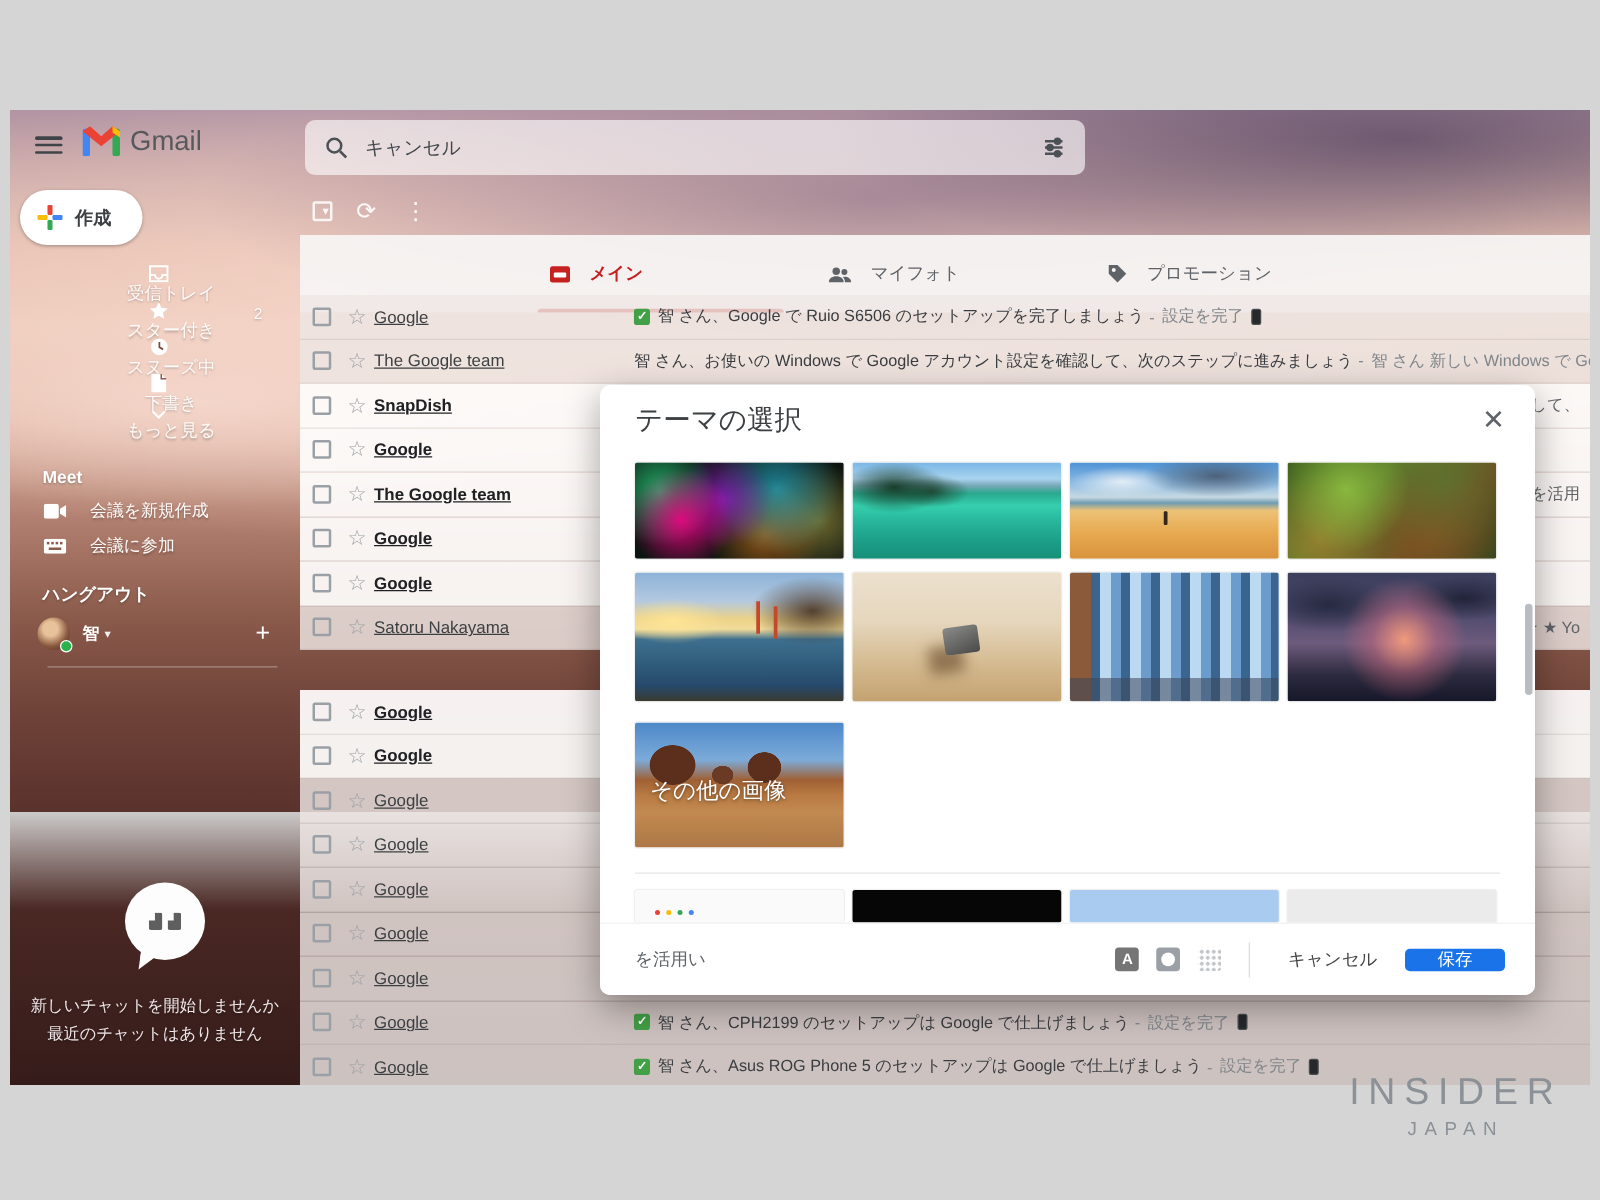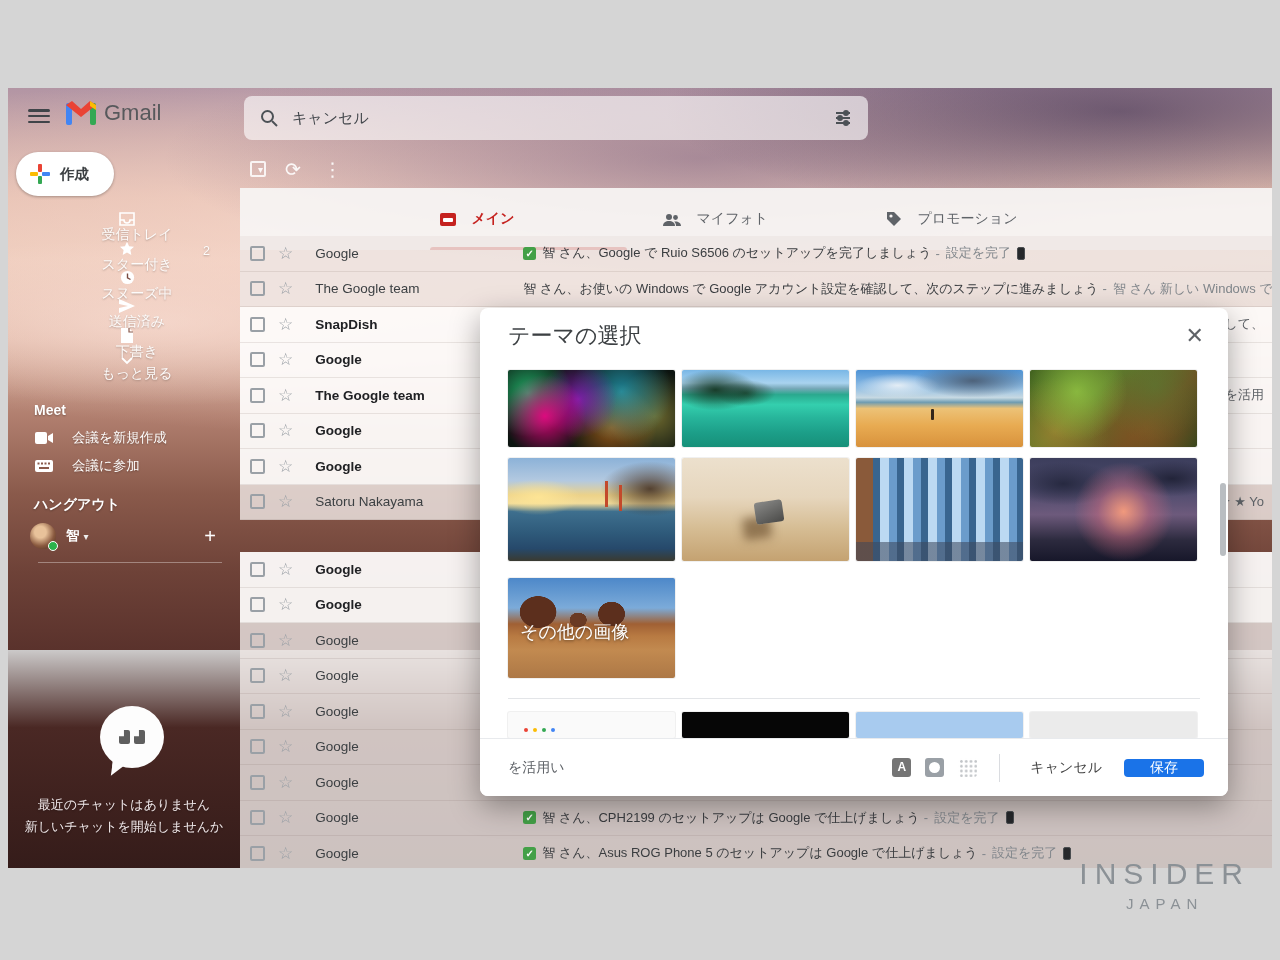--- a/index.html
+++ b/index.html
@@ -63,21 +63,21 @@
   .tab { width:223px; display:flex; align-items:center; gap:16px; padding-left:18px; font-size:14px; color:#5f6368; position:relative; cursor:pointer; }
   .tab.active { color:#c5221f; font-weight:bold; }
   .tab.active:after { content:""; position:absolute; left:8px; right:18px; bottom:0; height:3px; background:#c5221f; border-radius:3px 3px 0 0; }
   .tab-ico-main { width:16px; height:13px; background:#c5221f; border-radius:2px; position:relative; }
   .tab-ico-main:after { content:""; position:absolute; left:3px; top:5px; right:3px; height:4px; background:#fff; border-radius:1px; }
   .list { position:absolute; left:232px; top:148px; right:0; bottom:0; }
   .mail-row { height:35.5px; display:flex; align-items:center; padding-left:10px; border-bottom:1px solid rgba(120,100,95,.14); background:rgba(238,231,228,.82); cursor:pointer; overflow:hidden; }
   .mail-row.unread { background:rgba(253,251,250,.95); }
   .row-check { width:15px; height:15px; border:2px solid #9aa0a6; border-radius:2px; flex:none; cursor:pointer; }
   .row-star { color:#9aa0a6; font-size:17px; margin-left:13px; flex:none; cursor:pointer; }
-  .row-sender { width:152px; margin-left:22px; font-size:13.5px; color:#3c4043; flex:none; white-space:nowrap; overflow:hidden; }
+  .row-sender { width:152px; margin-left:6px; font-size:13.5px; color:#3c4043; flex:none; white-space:nowrap; overflow:hidden;text-decoration:underline; }
   .unread .row-sender { font-weight:bold; color:#202124; }
   .row-snippet { flex:1; display:flex; align-items:center; font-size:13px; color:#5f6368; white-space:nowrap; overflow:hidden; margin-left:56px; }
   .snp-lead { color:#3a3d40; }
   .snp-sub { color:#80868b; margin-left:4px; }
   .snp-dash { color:#80868b; margin:0 2px 0 4px; }
   .row-tail { margin-left:auto; padding-right:8px; font-size:13px; color:#5f6368; flex:none; }
   .gcheck { width:13px; height:13px; background:#43a047; border-radius:2.5px; color:#fff; font-size:10px; font-weight:bold; line-height:13px; text-align:center; margin-right:6px; flex:none; }
   .phone-ico { width:8px; height:13px; background:#26282b; border:1px solid #4a4d50; border-radius:2px; margin-left:6px; flex:none; }
   .list-gap { height:32px; }
 
@@ -239,28 +239,20 @@
           <span class="nico">
             <svg width="15" height="15" viewBox="0 0 15 15">
               <circle cx="7.5" cy="7.5" r="6.6" fill="#fff"></circle>
               <path d="M7.5 3.5 v4.3 l3 1.7" stroke="#7a4a40" stroke-width="1.4" fill="none"></path>
             </svg>
           </span>
           <span>スヌーズ中</span>
         </div>
         <div class="nav-item">
           <span class="nico">
-            <svg width="16" height="14" viewBox="0 0 16 14">
-              <path d="M0 0 L16 7 L0 14 L0 9 L9 7 L0 5 Z" fill="#fff"></path>
-            </svg>
-          </span>
-          <span>送信済み</span>
-        </div>
-        <div class="nav-item">
-          <span class="nico">
             <svg width="12" height="15" viewBox="0 0 12 15">
               <path d="M0 0 h8 l4 4 v11 h-12 z" fill="#fff"></path>
               <path d="M8 0 v4 h4" fill="none" stroke="#8a5a4c" stroke-width="1.2"></path>
             </svg>
           </span>
           <span>下書き</span>
         </div>
         <div class="nav-item">
           <span class="nico">
             <svg width="12" height="8" viewBox="0 0 12 8">
@@ -305,22 +297,22 @@
         </div>
         <div class="hangout-divider"></div>
       </div>
   <div class="hg-bubble">
         <span class="hg-quotes">
           <i></i>
           <i></i>
         </span>
       </div>
       <div class="hg-empty">
+        <div>新しいチャットを開始しませんか</div>
         <div>最近のチャットはありません</div>
-        <div>新しいチャットを開始しませんか</div>
       </div>
     </div>
 
   <div class="main-toolbar">
     <span style="display:flex;align-items:center;gap:6px;">
       <span class="sel-box"></span>
       <span class="sel-caret">▾</span>
     </span>
     <span class="tool-glyph">⟳</span>
     <span class="tool-glyph">⋮</span>

